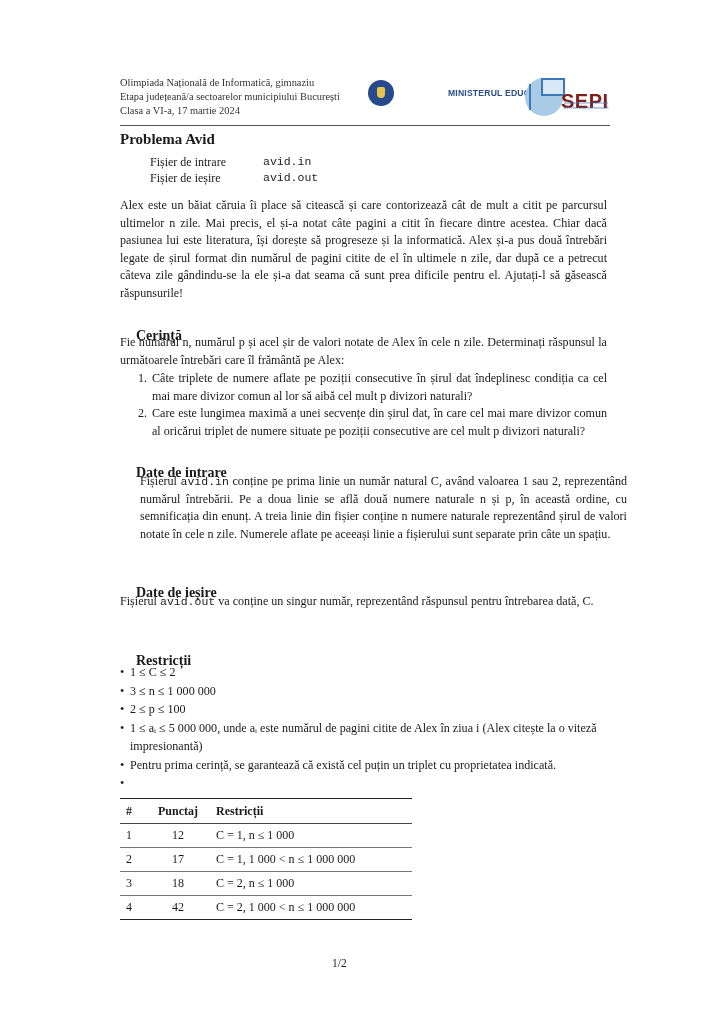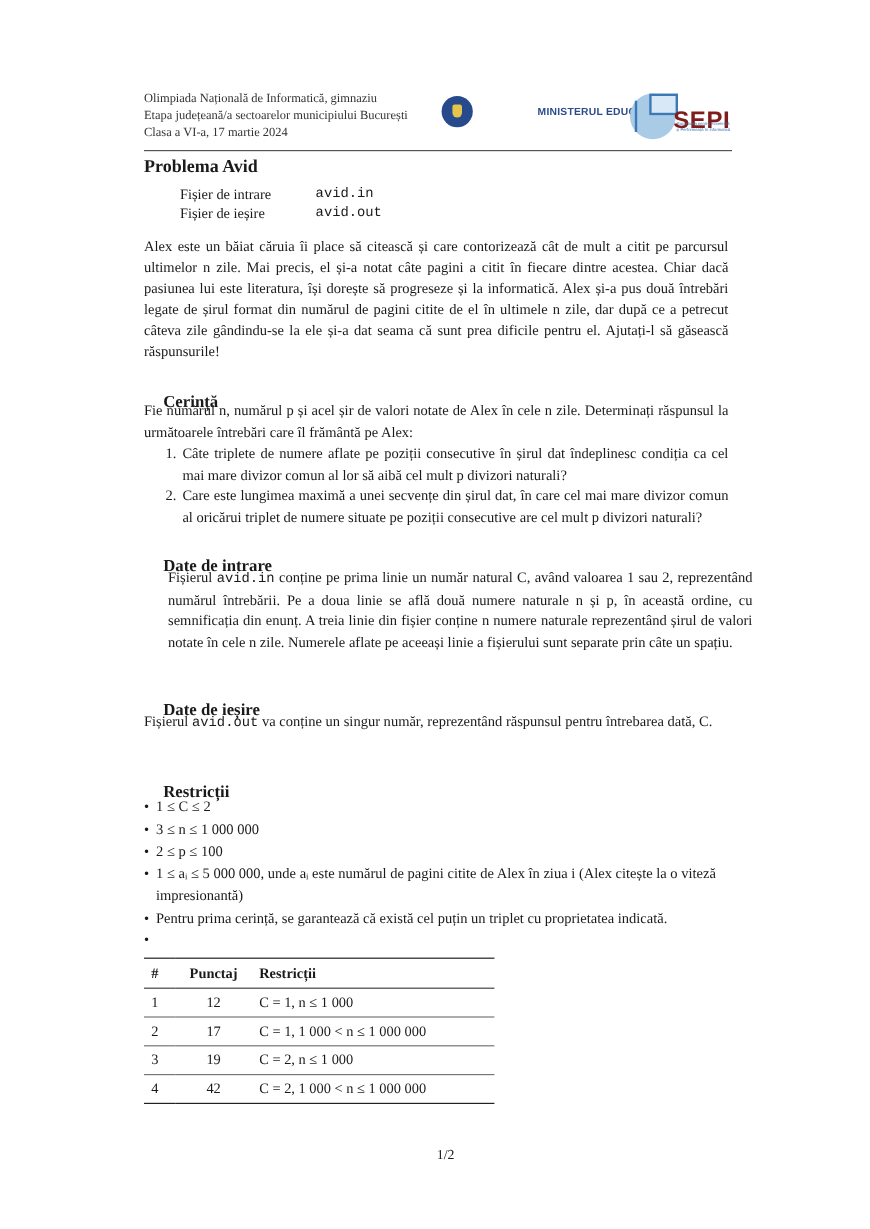--- a/index.html
+++ b/index.html
@@ -46,21 +46,21 @@
 
   table.sc { position: absolute; left: 120px; top: 798px; border-collapse: collapse; font-size: 12px; }
   table.sc th, table.sc td { padding: 0 6px; height: 23px; text-align: left; }
   table.sc th { font-weight: bold; border-top: 1.5px solid #222; border-bottom: 1px solid #444; height: 24px; }
   table.sc td { border-bottom: 1px solid #777; }
   table.sc tr:last-child td { border-bottom: 1.5px solid #222; }
   table.sc .c0 { width: 14px; padding-left: 6px; }
   table.sc .c1 { width: 52px; text-align: center; }
   table.sc .c2 { width: 190px; }
 
-  .pagenum { position: absolute; left: 364px; top: 957px; font-size: 11.5px; }
+  .pagenum { position: absolute; left: 332px; top: 957px; font-size: 11.5px; }
 </style>
 </head>
 <body>
 
 <div class="page">
 
   <div class="header">
     <div class="header-text">
       <div>Olimpiada Națională de Informatică, gimnaziu</div>
       <div>Etapa județeană/a sectoarelor municipiului București</div>
@@ -149,21 +149,21 @@
         <td class="c1">12</td>
         <td class="c2">C = 1, n ≤ 1 000</td>
       </tr>
       <tr>
         <td class="c0">2</td>
         <td class="c1">17</td>
         <td class="c2">C = 1, 1 000 &lt; n ≤ 1 000 000</td>
       </tr>
       <tr>
         <td class="c0">3</td>
-        <td class="c1">19</td>
+        <td class="c1">18</td>
         <td class="c2">C = 2, n ≤ 1 000</td>
       </tr>
       <tr>
         <td class="c0">4</td>
         <td class="c1">42</td>
         <td class="c2">C = 2, 1 000 &lt; n ≤ 1 000 000</td>
       </tr>
     </tbody>
   </table>
 

